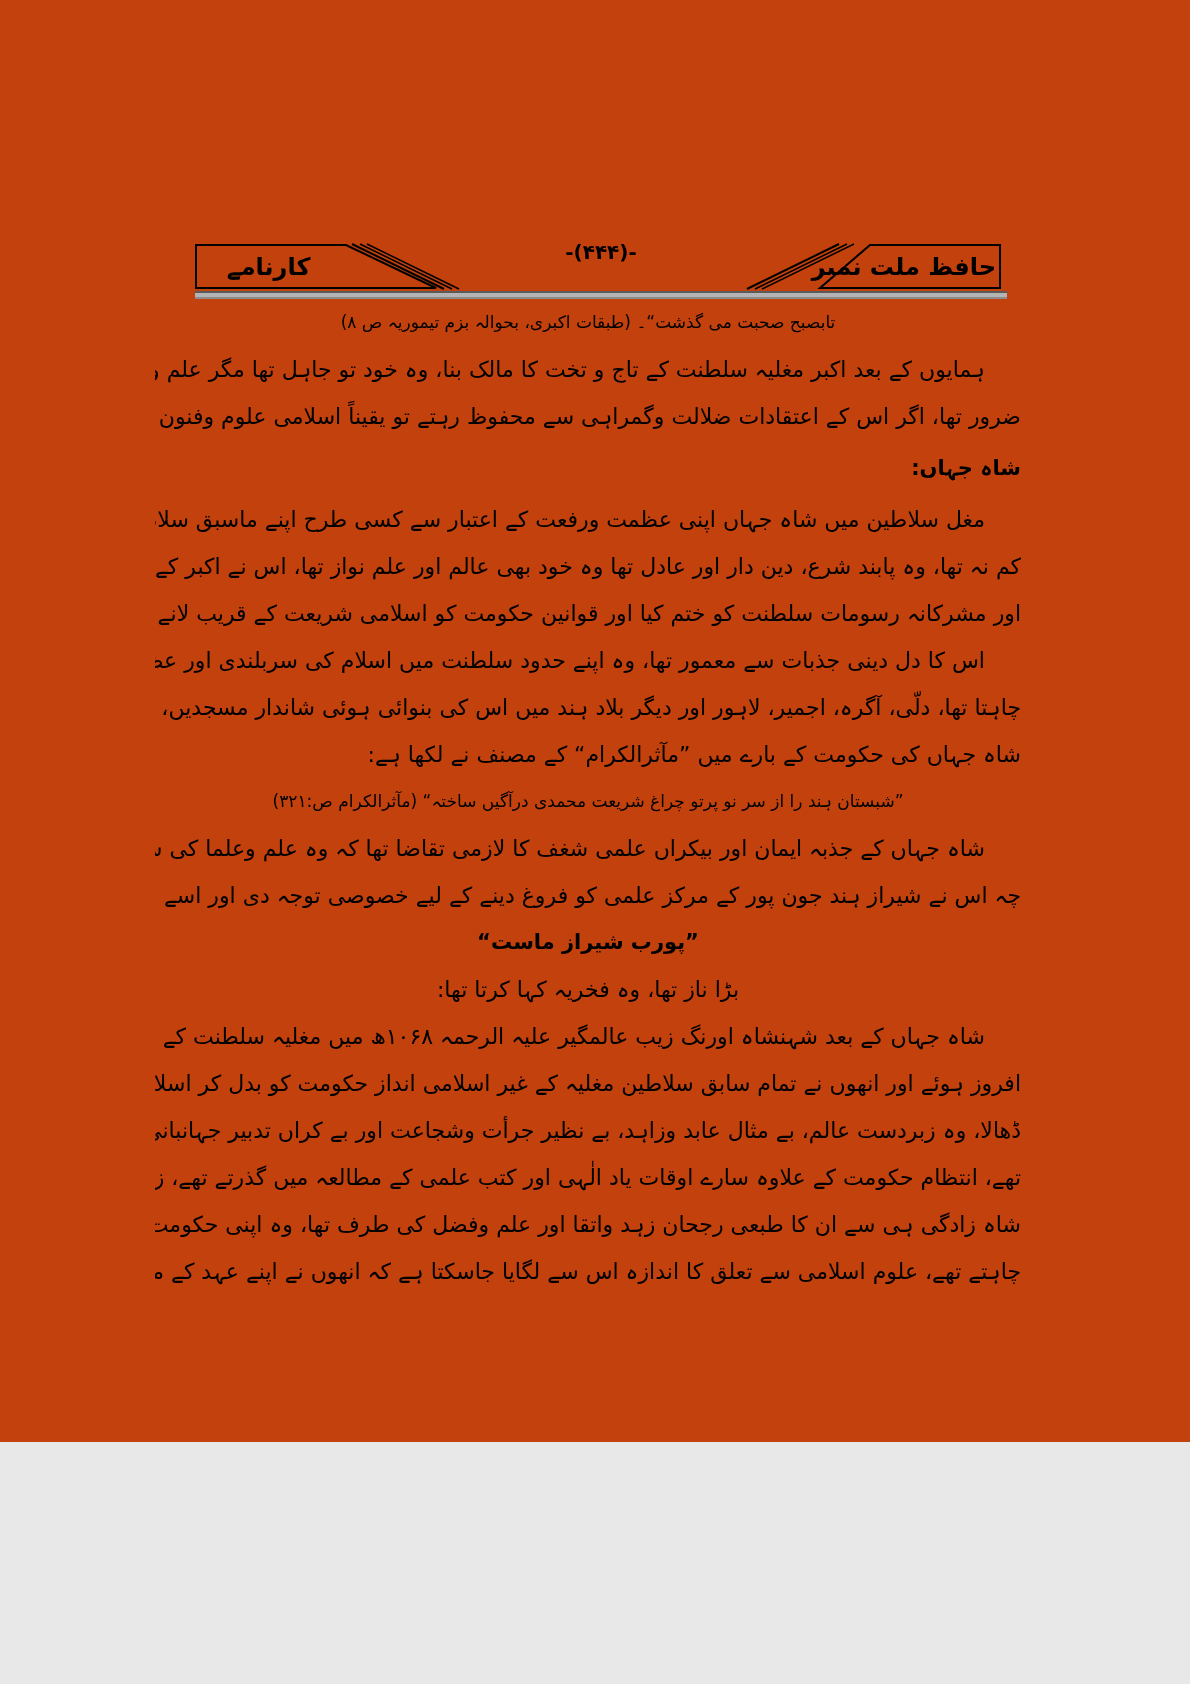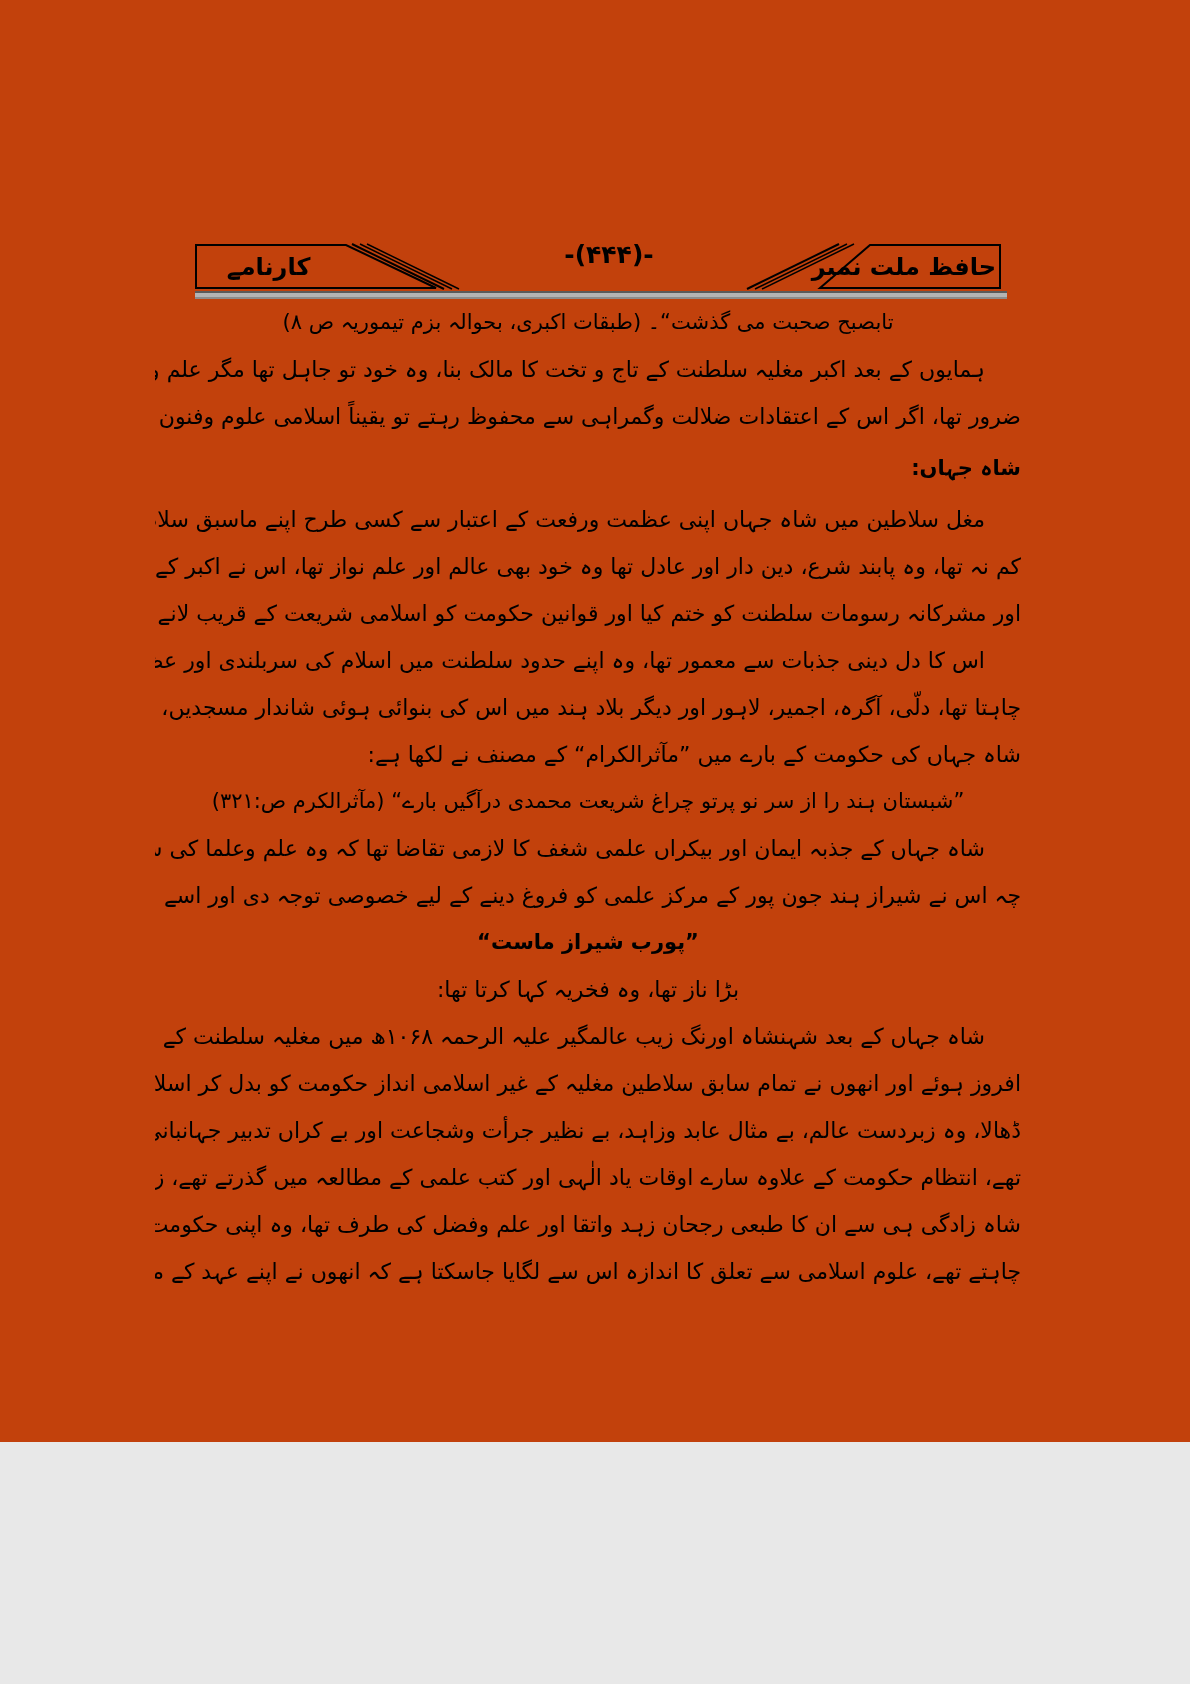--- a/index.html
+++ b/index.html
@@ -25,24 +25,23 @@
     text-align:center;
     white-space:nowrap;
   }
   .badge-label-left{left:206px;top:247px;width:125px;}
   .badge-label-right{left:856px;top:247px;width:140px;}
   .page-number{
     position:absolute;
     left:195px;top:240px;width:812px;
     text-align:center;
     direction:ltr;
-    font-size:25px;
+    font-size:20px;
     font-weight:bold;
     letter-spacing:1px;
-    padding-left:8px;
   }
   .divider{
     position:absolute;
     left:195px;top:291px;
     width:812px;height:4px;
     background:#b4b4b4;
     border-top:2px solid #5a5a5a;
     border-bottom:2px solid #8c8c8c;
   }
   
@@ -59,21 +58,21 @@
     white-space:nowrap;
     overflow:hidden;
   }
   .just{
     text-align:justify;
     text-align-last:justify;
   }
   .indent{padding-right:36px;}
   .center{text-align:center;text-align-last:center;}
   .start{text-align:right;text-align-last:right;}
-  .small{font-size:21px;}
+  .small{font-size:17px;}
   .quote{font-size:21px;font-weight:bold;}
   .heading{
     height:56px;
     line-height:56px;
     font-size:21px;
     font-weight:bold;
     text-align:right;
     text-align-last:right;
   }
 </style>
@@ -106,21 +105,21 @@
     <div class="line center small">تابصبح صحبت می گذشت“۔ (طبقات اکبری، بحوالہ بزم تیموریہ ص ۸)</div>
     <div class="line just indent">ہمایوں کے بعد اکبر مغلیہ سلطنت کے تاج و تخت کا مالک بنا، وہ خود تو جاہل تھا مگر علم وادب کا قدرداں</div>
     <div class="line just">ضرور تھا، اگر اس کے اعتقادات ضلالت وگمراہی سے محفوظ رہتے تو یقیناً اسلامی علوم وفنون کو اس کے دور میں</div>
     <div class="heading">شاہ جہاں:</div>
     <div class="line just indent">مغل سلاطین میں شاہ جہاں اپنی عظمت ورفعت کے اعتبار سے کسی طرح اپنے ماسبق سلاطین دہلی سے</div>
     <div class="line just">کم نہ تھا، وہ پابند شرع، دین دار اور عادل تھا وہ خود بھی عالم اور علم نواز تھا، اس نے اکبر کے عہد کی بہت سی بدعات</div>
     <div class="line center">اور مشرکانہ رسومات سلطنت کو ختم کیا اور قوانین حکومت کو اسلامی شریعت کے قریب لانے کی کوشش کی۔</div>
     <div class="line just indent">اس کا دل دینی جذبات سے معمور تھا، وہ اپنے حدود سلطنت میں اسلام کی سربلندی اور عظمت دیکھنا</div>
     <div class="line just">چاہتا تھا، دلّی، آگرہ، اجمیر، لاہور اور دیگر بلاد ہند میں اس کی بنوائی ہوئی شاندار مسجدیں، اس کا واضح ثبوت ہیں۔</div>
     <div class="line start">شاہ جہاں کی حکومت کے بارے میں ”مآثرالکرام“ کے مصنف نے لکھا ہے:</div>
-    <div class="line center small">”شبستان ہند را از سر نو پرتو چراغ شریعت محمدی درآگیں بارے“ (مآثرالکرم ص:۳۲۱)</div>
+    <div class="line center small">”شبستان ہند را از سر نو پرتو چراغ شریعت محمدی درآگیں ساختہ“ (مآثرالکرام ص:۳۲۱)</div>
     <div class="line just indent">شاہ جہاں کے جذبہ ایمان اور بیکراں علمی شغف کا لازمی تقاضا تھا کہ وہ علم وعلما کی سرپرستی کرتا، چناں</div>
     <div class="line just">چہ اس نے شیراز ہند جون پور کے مرکز علمی کو فروغ دینے کے لیے خصوصی توجہ دی اور اسے ہند کے اس علاقہ پر</div>
     <div class="line center quote">”پورب شیراز ماست“</div>
     <div class="line center">بڑا ناز تھا، وہ فخریہ کہا کرتا تھا:</div>
     <div class="line just indent">شاہ جہاں کے بعد شہنشاہ اورنگ زیب عالمگیر علیہ الرحمہ ۱۰۶۸ھ میں مغلیہ سلطنت کے تخت پر رونق</div>
     <div class="line just">افروز ہوئے اور انھوں نے تمام سابق سلاطین مغلیہ کے غیر اسلامی انداز حکومت کو بدل کر اسلامی رنگ میں</div>
     <div class="line just">ڈھالا، وہ زبردست عالم، بے مثال عابد وزاہد، بے نظیر جرأت وشجاعت اور بے کراں تدبیر جہانبانی سے متّصف</div>
     <div class="line just">تھے، انتظام حکومت کے علاوہ سارے اوقات یاد الٰہی اور کتب علمی کے مطالعہ میں گذرتے تھے، زمانہ</div>
     <div class="line just">شاہ زادگی ہی سے ان کا طبعی رجحان زہد واتقا اور علم وفضل کی طرف تھا، وہ اپنی حکومت کو شریعت کے مطابق چلانا</div>
     <div class="line just">چاہتے تھے، علوم اسلامی سے تعلق کا اندازہ اس سے لگایا جاسکتا ہے کہ انھوں نے اپنے عہد کے متبحر اور جید علما کو</div>

